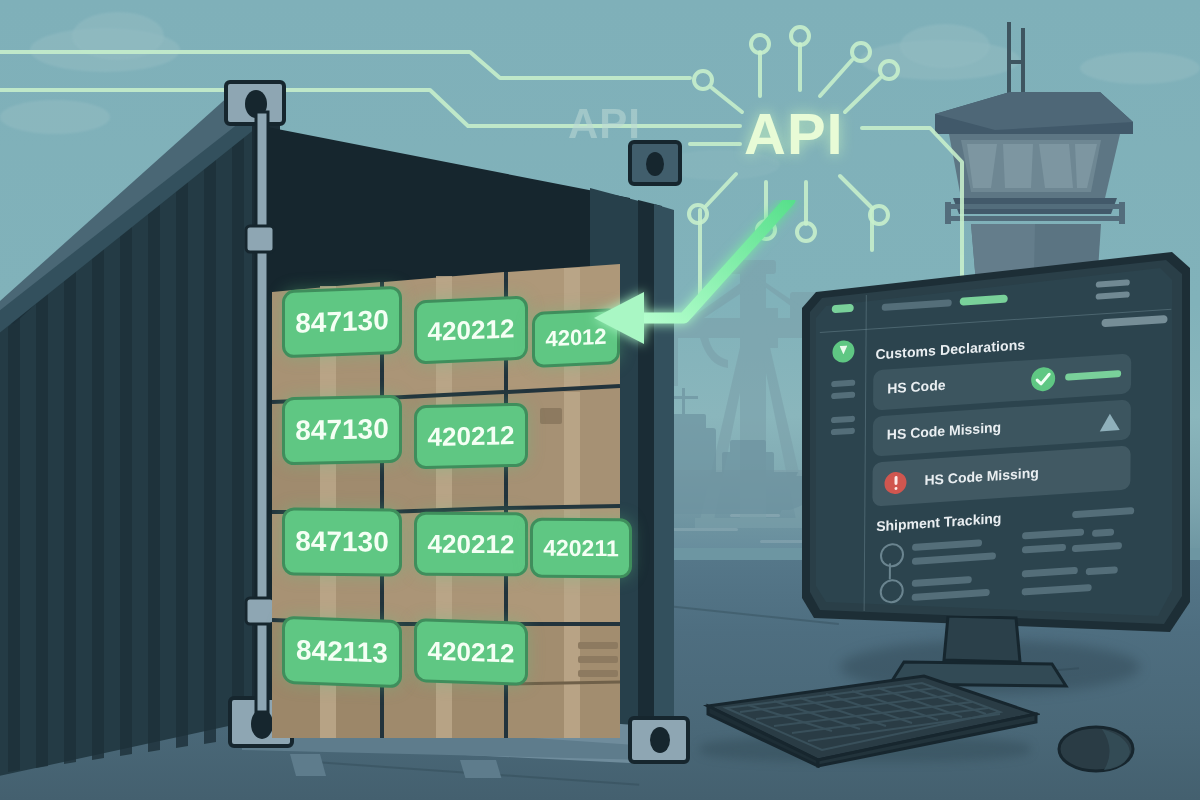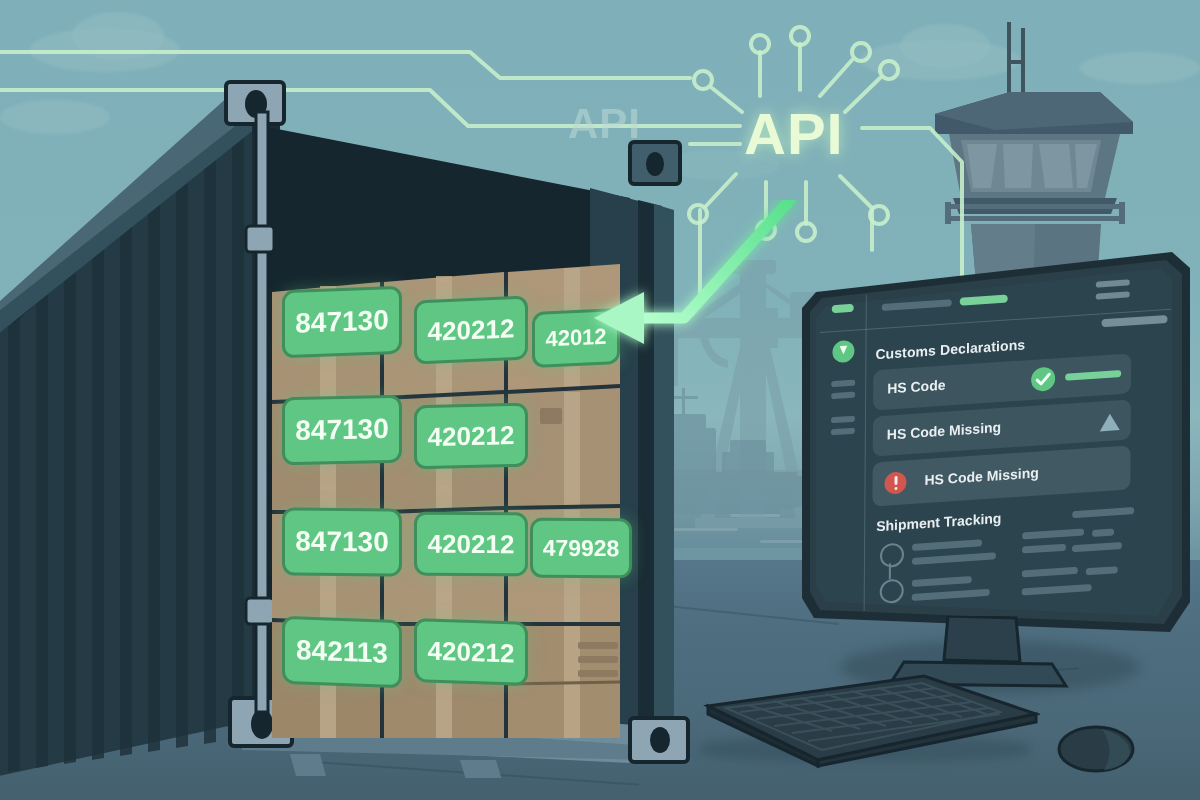--- a/index.html
+++ b/index.html
@@ -288,21 +288,21 @@
     
     <div class="hs-label" style="left:292px;top:210px;width:114px;height:62px;font-size:28px;transform:skewY(-2.2deg);">847130</div>
     <div class="hs-label" style="left:424px;top:220px;width:108px;height:58px;font-size:26px;transform:skewY(-2.4deg);">420212</div>
     <div class="hs-label" style="left:542px;top:232px;width:82px;height:50px;font-size:22px;transform:skewY(-2.6deg);">42012</div>
     
     <div class="hs-label" style="left:292px;top:318px;width:114px;height:62px;font-size:28px;transform:skewY(-1.2deg);">847130</div>
     <div class="hs-label" style="left:424px;top:326px;width:108px;height:58px;font-size:26px;transform:skewY(-1.4deg);">420212</div>
     
     <div class="hs-label" style="left:292px;top:430px;width:114px;height:62px;font-size:28px;transform:skewY(0.6deg);">847130</div>
     <div class="hs-label" style="left:424px;top:434px;width:108px;height:58px;font-size:26px;transform:skewY(0.4deg);">420212</div>
-    <div class="hs-label" style="left:540px;top:440px;width:96px;height:54px;font-size:23px;transform:skewY(0.4deg);">479928</div>
+    <div class="hs-label" style="left:540px;top:440px;width:96px;height:54px;font-size:23px;transform:skewY(0.4deg);">420211</div>
     
     <div class="hs-label" style="left:292px;top:540px;width:114px;height:62px;font-size:28px;transform:skewY(2.2deg);">842113</div>
     <div class="hs-label" style="left:424px;top:542px;width:108px;height:58px;font-size:26px;transform:skewY(2deg);">420212</div>
   </div>
 
   <svg class="abs" style="left:560px;top:200px;" width="260" height="260">
     <defs>
       <linearGradient id="arrG" x1="1" y1="0" x2="0" y2="1">
         <stop offset="0%" stop-color="#58e08c"></stop>
         <stop offset="100%" stop-color="#b7ffcf"></stop>

